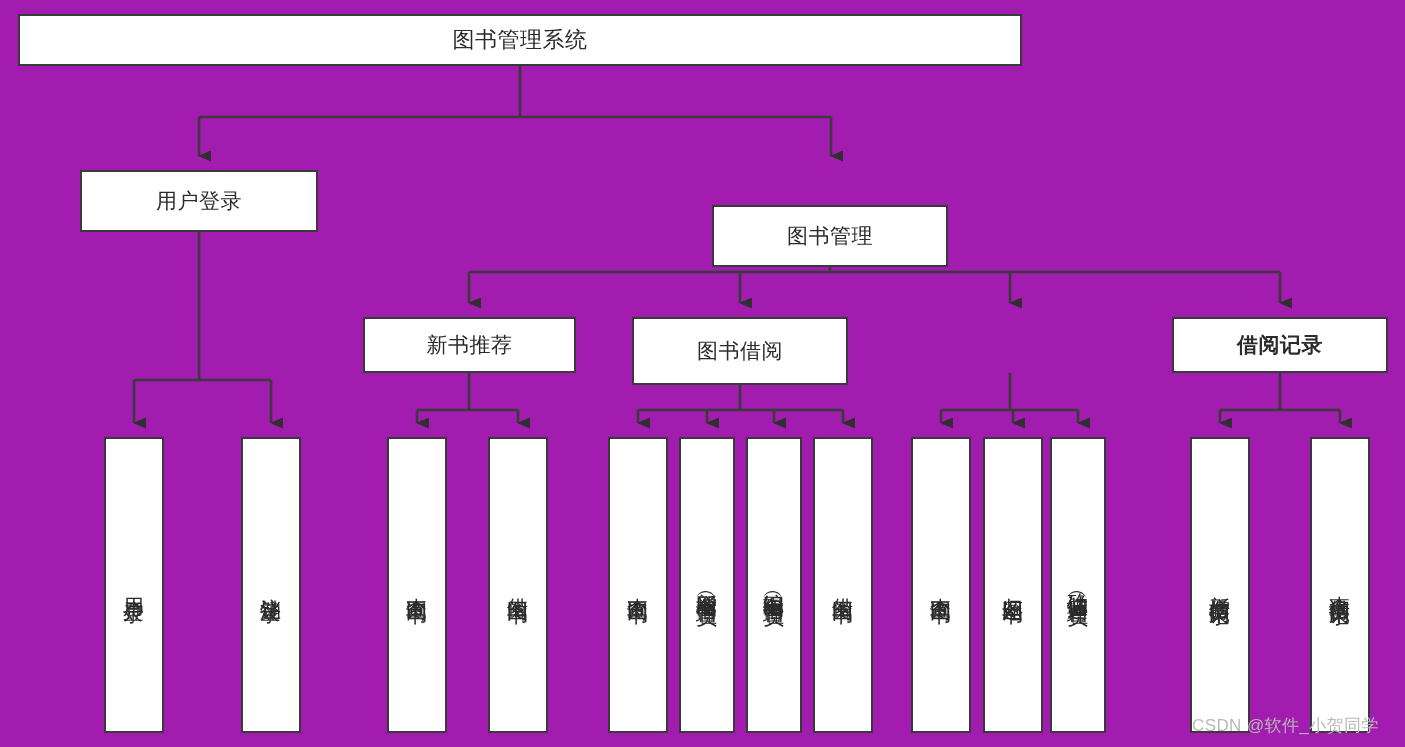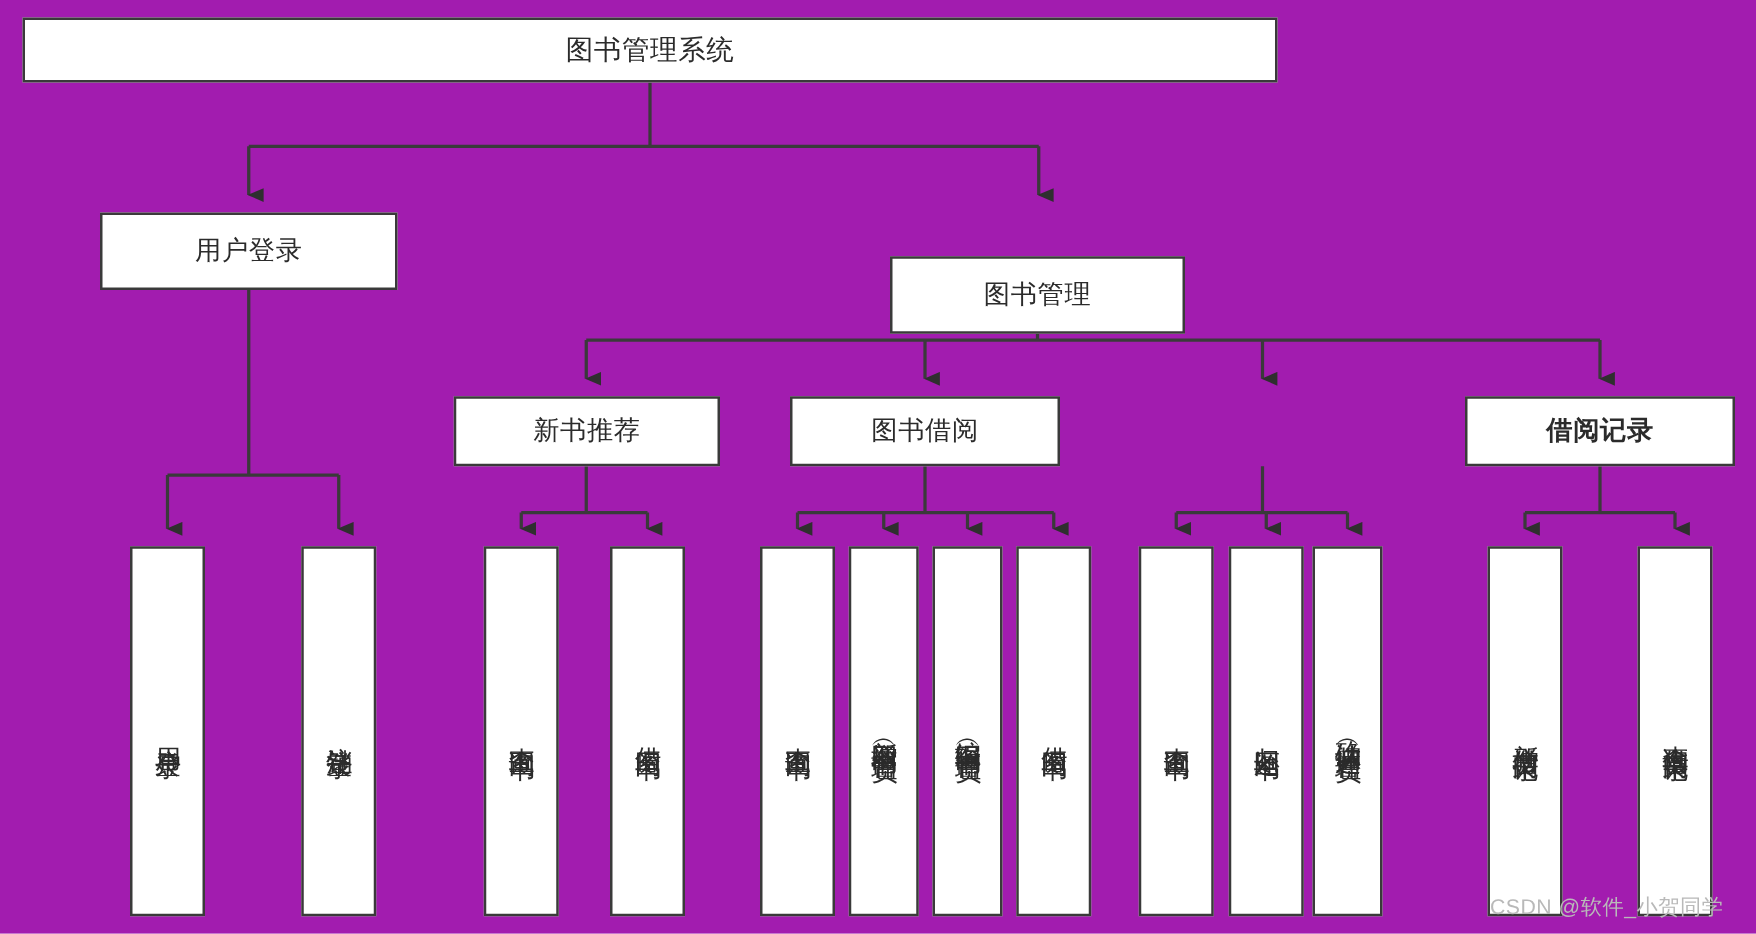--- a/index.html
+++ b/index.html
@@ -131,21 +131,21 @@
   <div class="node horiz" style="left:80px; top:170px; width:238px; height:62px;">
     <span class="node-label">用户登录</span>
   </div>
   <div class="node horiz" style="left:712px; top:170px; width:236px; height:62px;margin-top:35px;">
     <span class="node-label">图书管理</span>
   </div>
 
   <div class="node horiz" style="left:363px; top:317px; width:213px; height:56px;">
     <span class="node-label">新书推荐</span>
   </div>
-  <div class="node horiz" style="left:632px; top:317px; width:216px; height:56px;">
+  <div class="node horiz" style="left:632px; top:317px; width:216px; height:68px;">
     <span class="node-label">图书借阅</span>
   </div>
   <div class="node horiz" style="left:1172px; top:317px; width:216px; height:56px;font-weight:bold;">
     <span class="node-label">借阅记录</span>
   </div>
 
   <div class="node leaf" style="left:104px; top:437px; width:60px; height:296px;">
     <span class="node-label">用户登录</span>
   </div>
   <div class="node leaf" style="left:241px; top:437px; width:60px; height:296px;">

